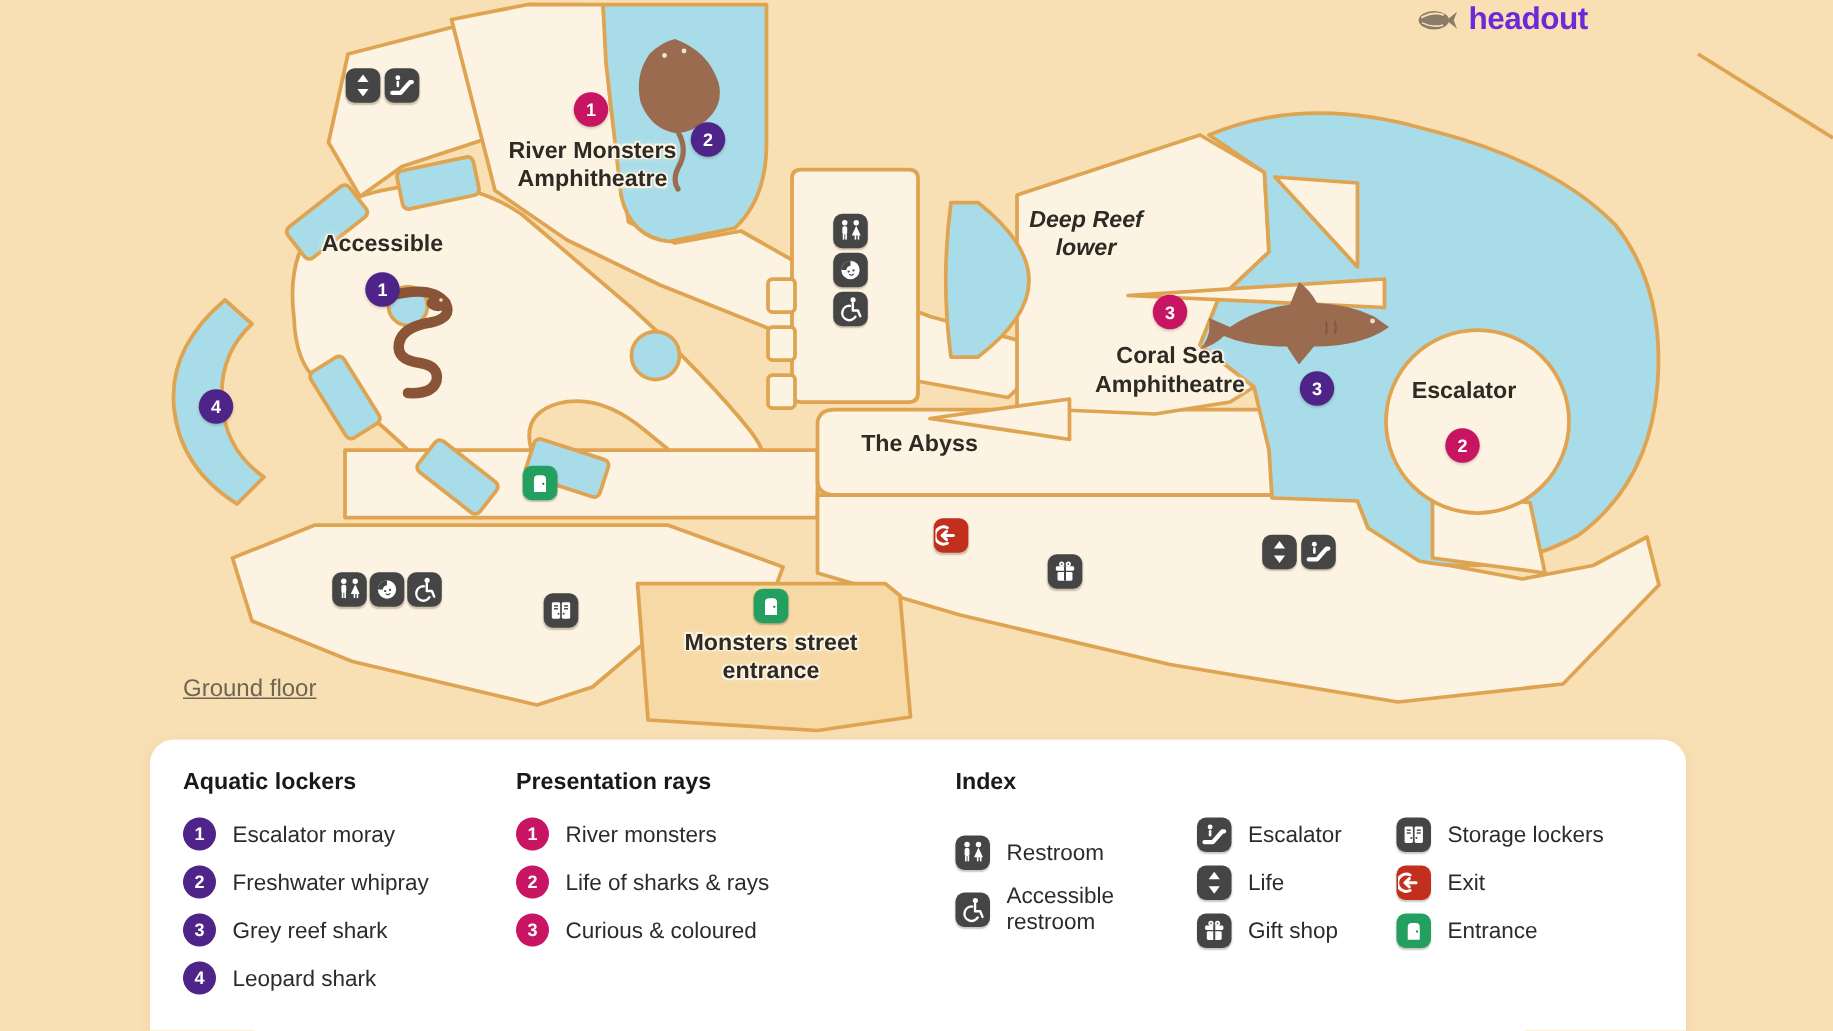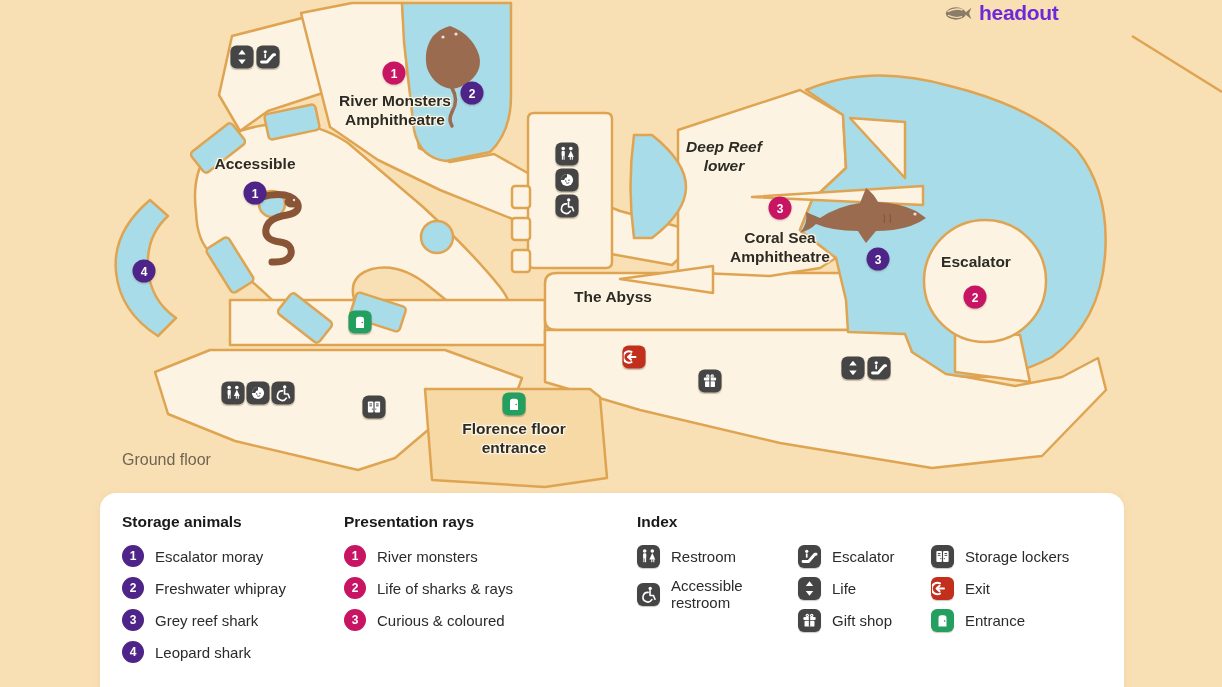--- a/index.html
+++ b/index.html
@@ -17,21 +17,21 @@
   .brand .brand-text{font-size:21px;font-weight:600;letter-spacing:-0.3px;}
 
   
   .map-label{
     position:absolute;transform:translate(-50%,-50%);
     font-size:15.5px;font-weight:700;color:#2E2A24;line-height:19px;
     text-align:center;white-space:pre-line;pointer-events:none;
     text-shadow:-1px -1px 0 #FDF5E4,1px -1px 0 #FDF5E4,-1px 1px 0 #FDF5E4,1px 1px 0 #FDF5E4,0 0 6px #FDF5E4;
   }
   .floor-label{
-    position:absolute;left:122px;top:451px;font-size:16px;color:#6F6553;font-weight:400;
+    position:absolute;left:122px;top:451px;font-size:16px;color:#6F6553;font-weight:400;text-decoration:underline;
   }
 
   
   .marker{
     position:absolute;width:23px;height:23px;border-radius:50%;
     transform:translate(-50%,-50%);
     display:flex;align-items:center;justify-content:center;
     color:#fff;font-size:12px;font-weight:700;
     box-shadow:0 1px 2px rgba(60,30,0,.25);
   }
@@ -62,21 +62,21 @@
   .lcircle{
     width:22px;height:22px;border-radius:50%;flex:none;
     display:flex;align-items:center;justify-content:center;
     color:#fff;font-size:12px;font-weight:700;
   }
   .lcircle.purple{background:#4F2488;}
   .lcircle.pink{background:#C81563;}
   .index-cols{position:relative;margin-top:14px;}
   .index-sub{position:absolute;top:0;display:flex;flex-direction:column;gap:9px;}
   .index-sub .legend-item{align-items:center;}
-  #index-col-0{left:0;width:160px;}
+  #index-col-0{left:0;width:160px;margin-top:12px;}
   #index-col-1{left:161px;width:130px;}
   #index-col-2{left:294px;width:190px;}
 </style>
 </head>
 <body>
 
 <svg width="0" height="0" style="position:absolute" aria-hidden="true">
   <defs>
     <symbol id="icon-restroom" viewBox="0 0 22 22">
       <circle cx="7" cy="5.2" r="1.9" fill="#fff"></circle>
@@ -204,21 +204,21 @@
   <div id="label-layer">
       <div class="map-label" style="left: 395px; top: 110px;">River Monsters
 Amphitheatre</div>
       <div class="map-label" style="left: 255px; top: 163px;">Accessible</div>
       <div class="map-label" style="left: 724px; top: 156px; font-style: italic;">Deep Reef
 lower</div>
       <div class="map-label" style="left: 780px; top: 247px;">Coral Sea
 Amphitheatre</div>
       <div class="map-label" style="left: 976px; top: 261px;">Escalator</div>
       <div class="map-label" style="left: 613px; top: 296px;">The Abyss</div>
-      <div class="map-label" style="left: 514px; top: 438px;">Florence floor
+      <div class="map-label" style="left: 514px; top: 438px;">Monsters street
 entrance</div>
     </div>
   <div id="icon-layer">
       <span class="mapicon" style="left: 242px; top: 57px;">
         <svg viewBox="0 0 22 22">
           <use href="#icon-lift"></use>
         </svg>
       </span>
       <span class="mapicon" style="left: 268px; top: 57px;">
         <svg viewBox="0 0 22 22">
@@ -309,21 +309,21 @@
       <path d="M23,11.5 L31,5 L28.5,11.5 L31,18 Z" fill="#8A7C68"></path>
       <path d="M4,9.5 Q13,4.5 21,7.5" stroke="#F9E0B4" stroke-width="1.6" fill="none"></path>
       <path d="M4.5,13.5 Q13,17.5 20.5,15" stroke="#F9E0B4" stroke-width="1.2" fill="none"></path>
     </svg>
     <span class="brand-text">headout</span>
   </div>
 </div>
 
 <div class="legend">
   <div class="legend-col" style="left:22px;">
-    <div class="legend-title">Storage animals</div>
+    <div class="legend-title">Aquatic lockers</div>
     <div class="legend-items" id="aquatic-items">
         <div class="legend-item">
           <span class="lcircle purple">1</span>
           <span class="label">Escalator moray</span>
         </div>
         <div class="legend-item">
           <span class="lcircle purple">2</span>
           <span class="label">Freshwater whipray</span>
         </div>
         <div class="legend-item">

